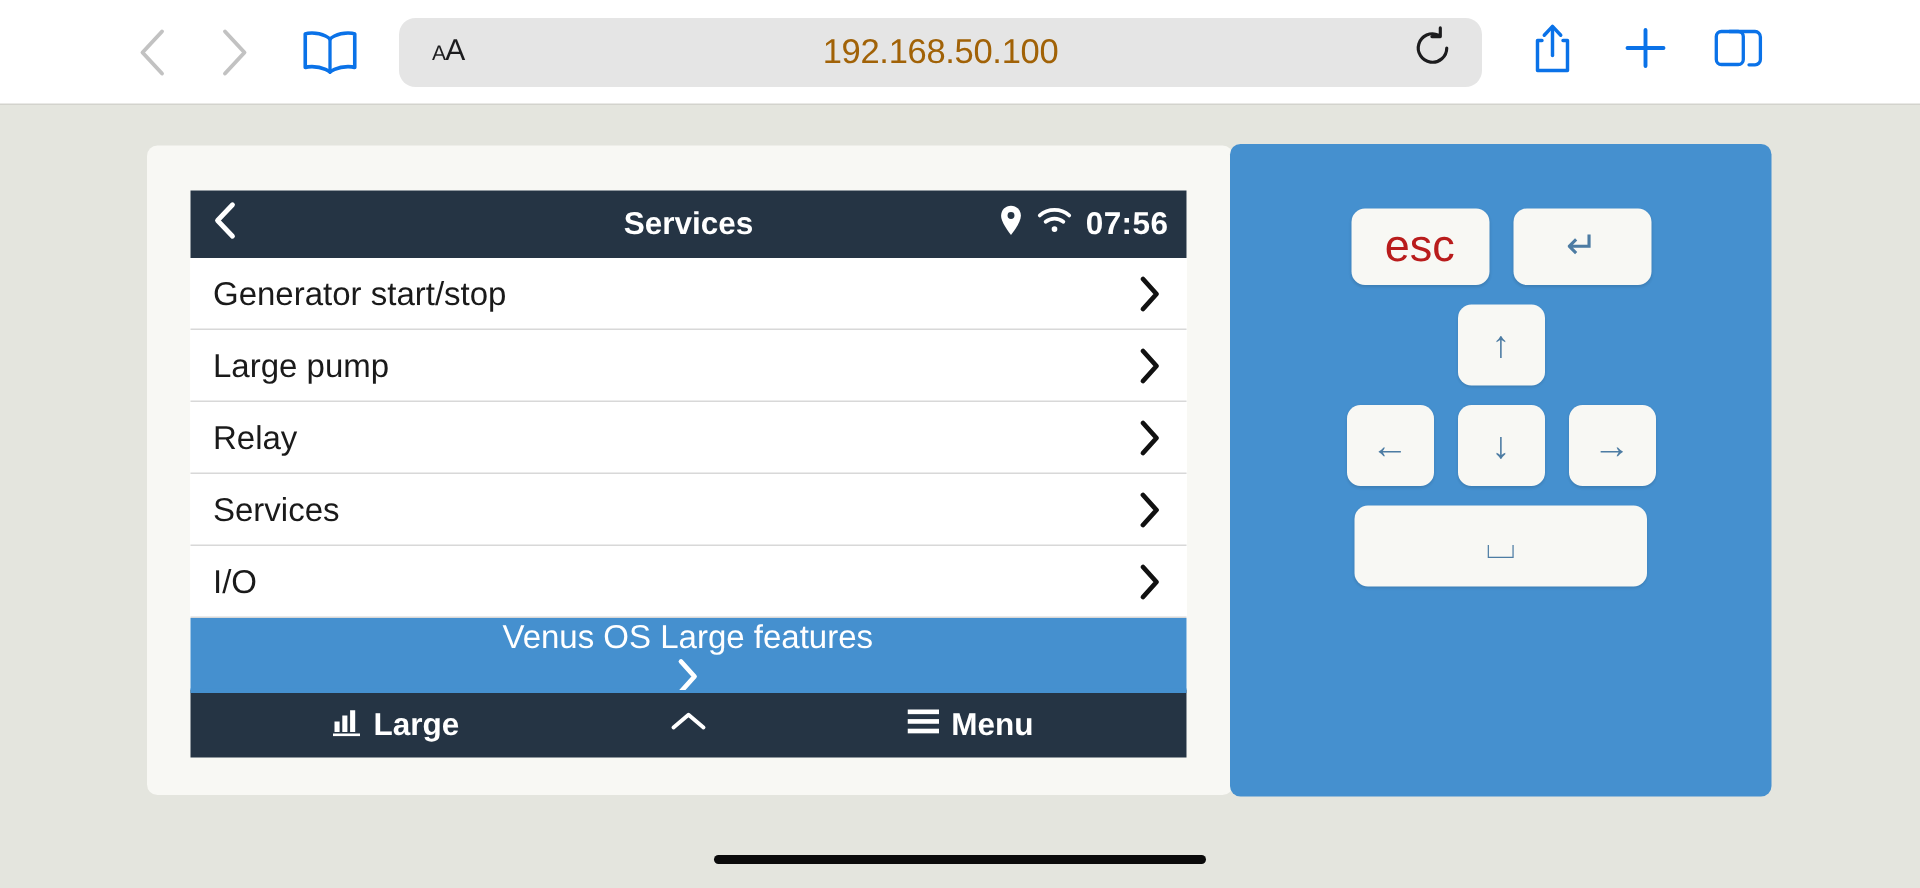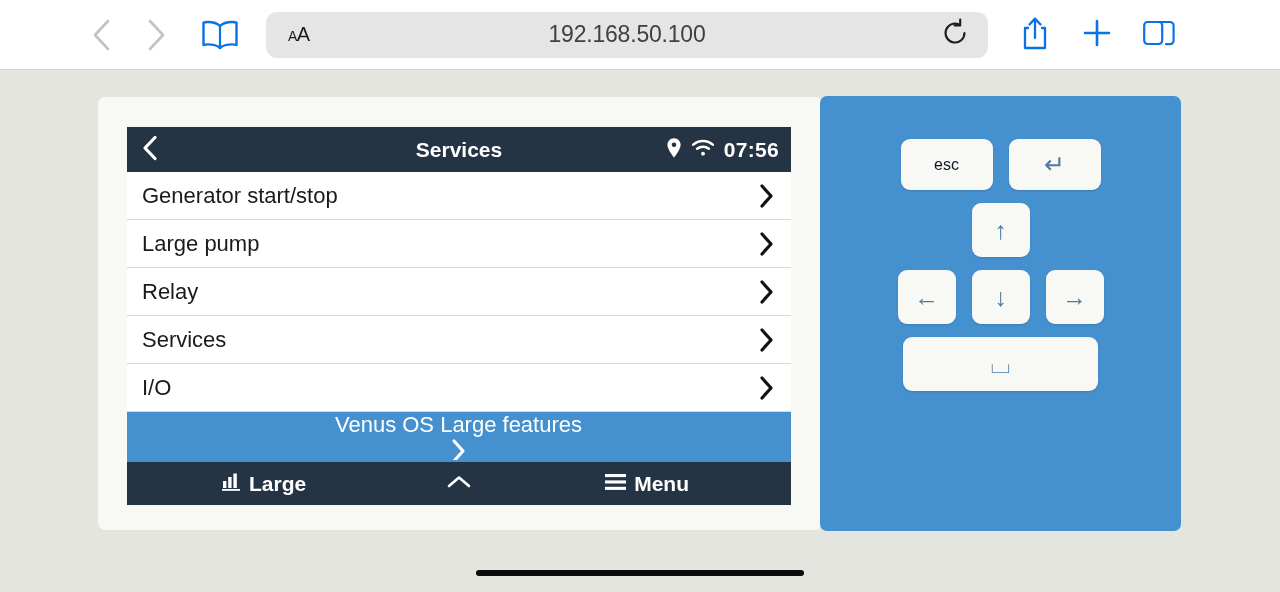--- a/index.html
+++ b/index.html
@@ -39,21 +39,21 @@
   #text-size-control {
     position: absolute; left: 22px;
     color: #1c1c1e;
     display: flex; align-items: baseline;
     letter-spacing: -0.5px;
   }
   #text-size-control .aa-small { font-size: 14px; }
   #text-size-control .aa-large { font-size: 20px; }
   #url-text {
     width: 100%; text-align: center;
-    font-size: 23px; color: #404040;
+    font-size: 23px; color: #a16207;
     letter-spacing: -0.2px;
   }
   #reload-button {
     position: absolute; right: 14px;
     width: 38px; height: 38px;
     display: flex; align-items: center; justify-content: center;
   }
 
   .toolbar-action {
     width: 46px; height: 46px;
@@ -158,21 +158,21 @@
   .key {
     background: #f8f8f4;
     border-radius: 9px;
     display: flex; align-items: center; justify-content: center;
     color: #3f6f99;
     box-shadow: 0 1px 2px rgba(0,0,0,0.12);
   }
   .key-std { width: 92px; height: 51px; }
   .key-arrow { width: 58px; height: 54px; }
   .key-space { width: 195px; height: 54px; }
-  .key-label { font-size: 16px; color: #0f172a; }
+  .key-label { font-size: 30px; color: #b91c1c; }
   .key-glyph { font-size: 25px; color: #4d7ca3; line-height: 1; }
 
   #arrow-up-row { justify-content: center; }
 
   
   #home-indicator {
     position: absolute; left: 476px; bottom: 16px;
     width: 328px; height: 6px;
     background: #0a0a0a;
     border-radius: 3px;

